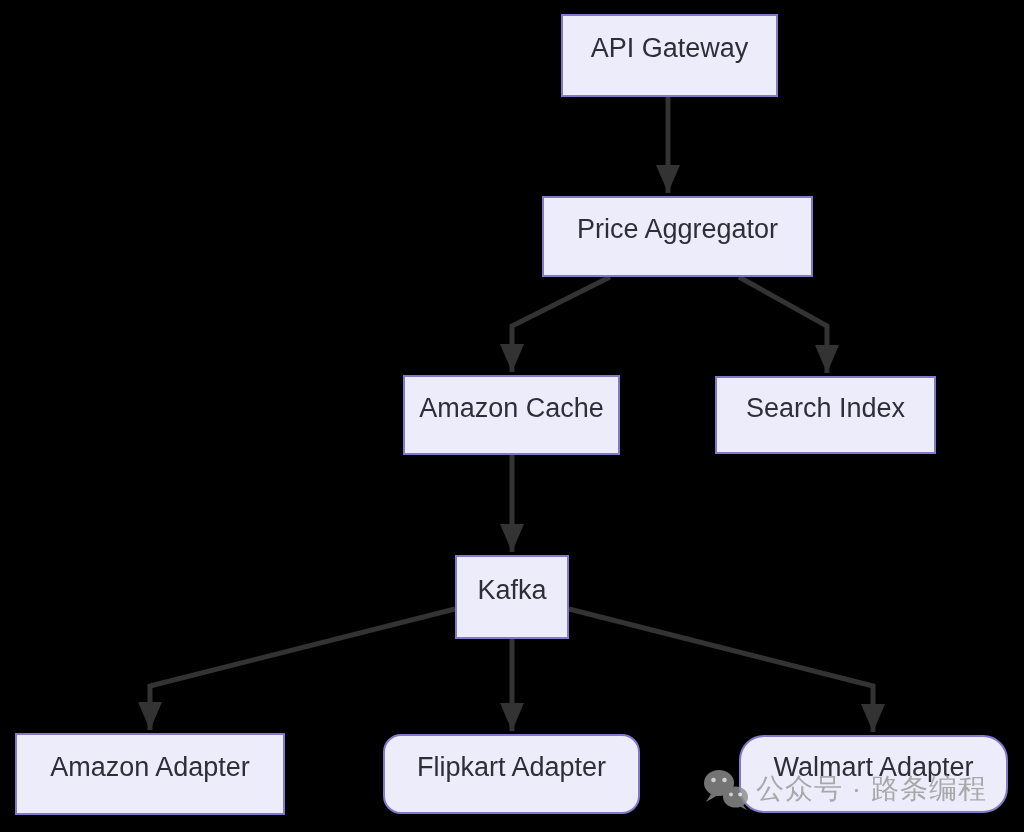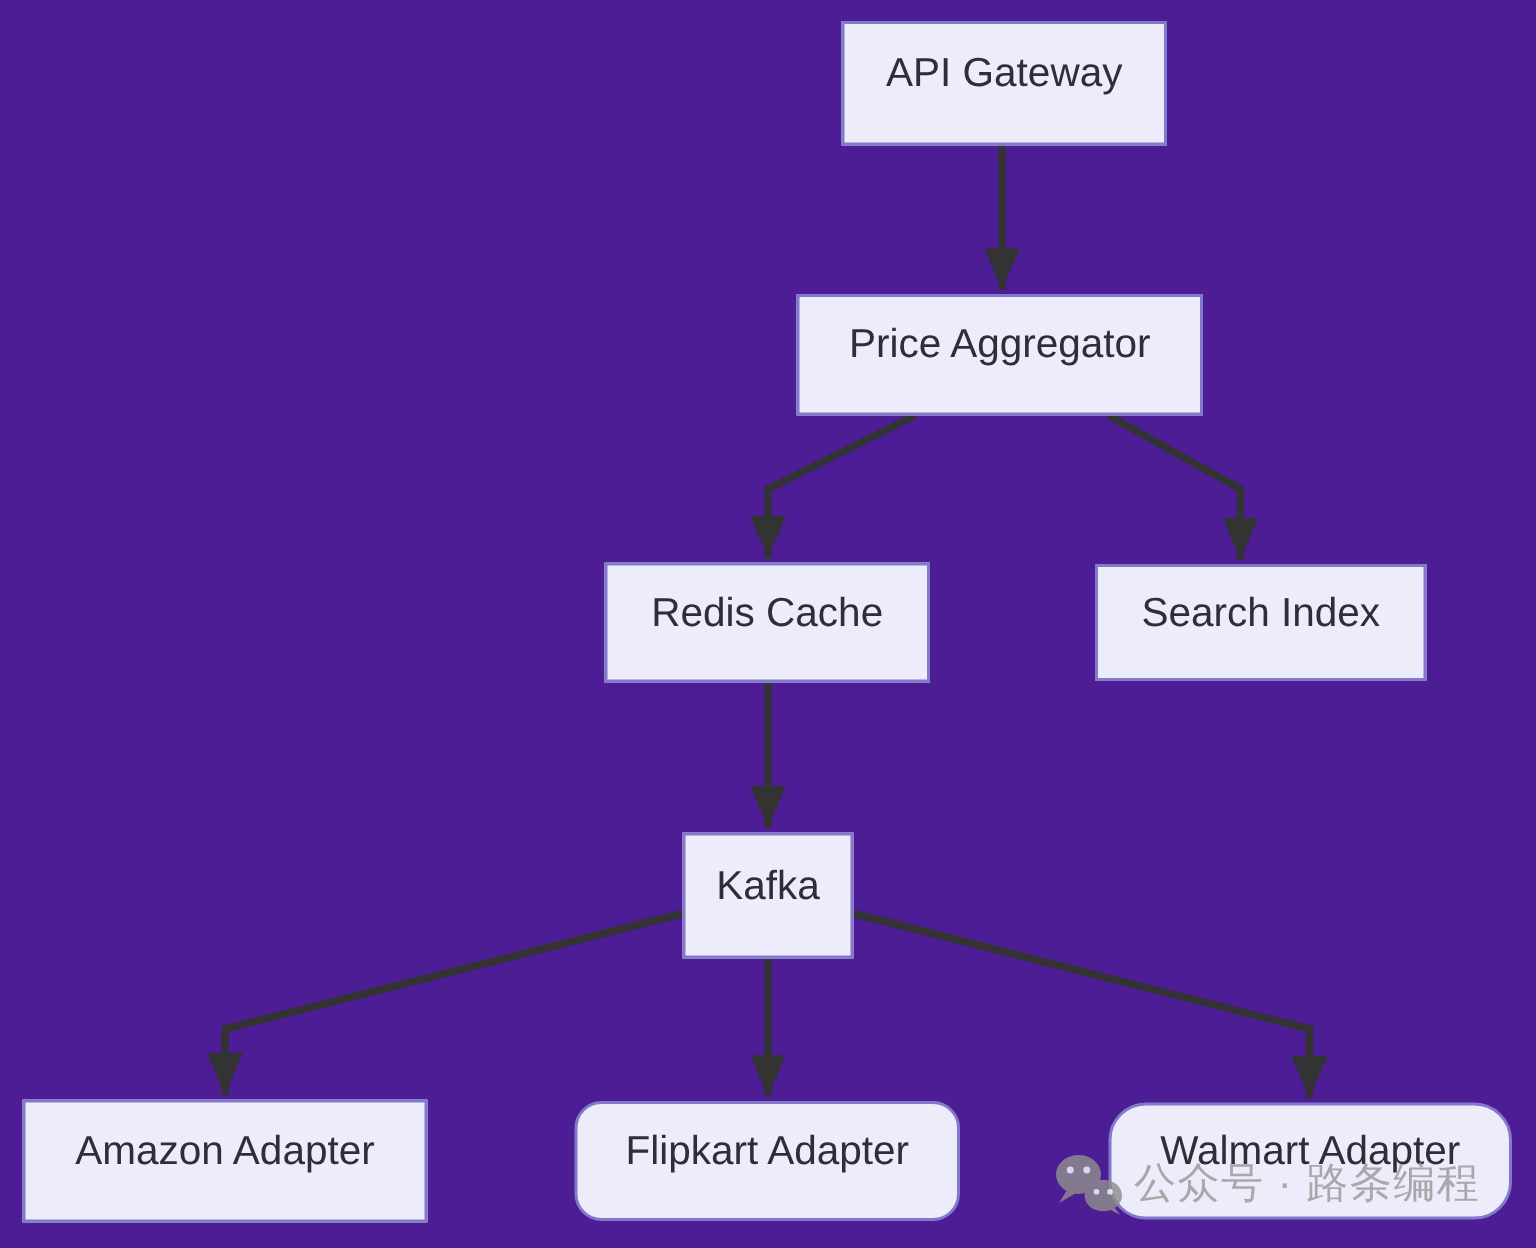--- a/index.html
+++ b/index.html
@@ -12,21 +12,21 @@
   * { margin: 0; padding: 0; box-sizing: border-box; }
   html, body {
     width: 1024px; height: 832px;
     background: #ffffff;
     font-family: "Liberation Sans", "DejaVu Sans", sans-serif;
     overflow: hidden;
   }
   .canvas {
     position: relative;
     width: 1024px; height: 832px;
-    background: #4c1d95;
+    background: #000000;
   }
   .edges {
     position: absolute;
     left: 0; top: 0;
     width: 1024px; height: 832px;
     z-index: 1;
   }
   .edge {
     fill: none;
     stroke: var(--edge-color);
@@ -41,23 +41,23 @@
     border: 2px solid var(--node-border);
     display: flex;
     align-items: center;
     justify-content: center;
     padding-bottom: 14px;
     font-size: 27px;
     color: var(--node-text);
     white-space: nowrap;
   }
   .n-api      { left: 561px; top: 14px;  width: 217px; height: 83px; }
-  .n-price    { left: 531px; top: 196px; width: 271px; height: 81px; }
+  .n-price    { left: 542px; top: 196px; width: 271px; height: 81px; }
   .n-redis    { left: 403px; top: 375px; width: 217px; height: 80px; }
-  .n-search   { left: 730px; top: 376px; width: 221px; height: 78px; }
+  .n-search   { left: 715px; top: 376px; width: 221px; height: 78px; }
   .n-kafka    { left: 455px; top: 555px; width: 114px; height: 84px; }
   .n-amazon   { left: 15px;  top: 733px; width: 270px; height: 82px; }
   .n-flipkart { left: 383px; top: 734px; width: 257px; height: 80px; border-radius: 18px; }
   .n-walmart  { left: 739px; top: 735px; width: 269px; height: 78px; border-radius: 25px; }
   .watermark {
     position: absolute;
     left: 703px; top: 768px;
     z-index: 5;
     display: flex;
     align-items: center;
@@ -93,21 +93,21 @@
     <path class="edge" d="M569,609 L873,686 L873,732" marker-end="url(#arrowhead)"></path>
   </svg>
 
   <div class="node n-api">
     <span>API Gateway</span>
   </div>
   <div class="node n-price">
     <span>Price Aggregator</span>
   </div>
   <div class="node n-redis">
-    <span>Redis Cache</span>
+    <span>Amazon Cache</span>
   </div>
   <div class="node n-search">
     <span>Search Index</span>
   </div>
   <div class="node n-kafka">
     <span>Kafka</span>
   </div>
   <div class="node n-amazon">
     <span>Amazon Adapter</span>
   </div>

